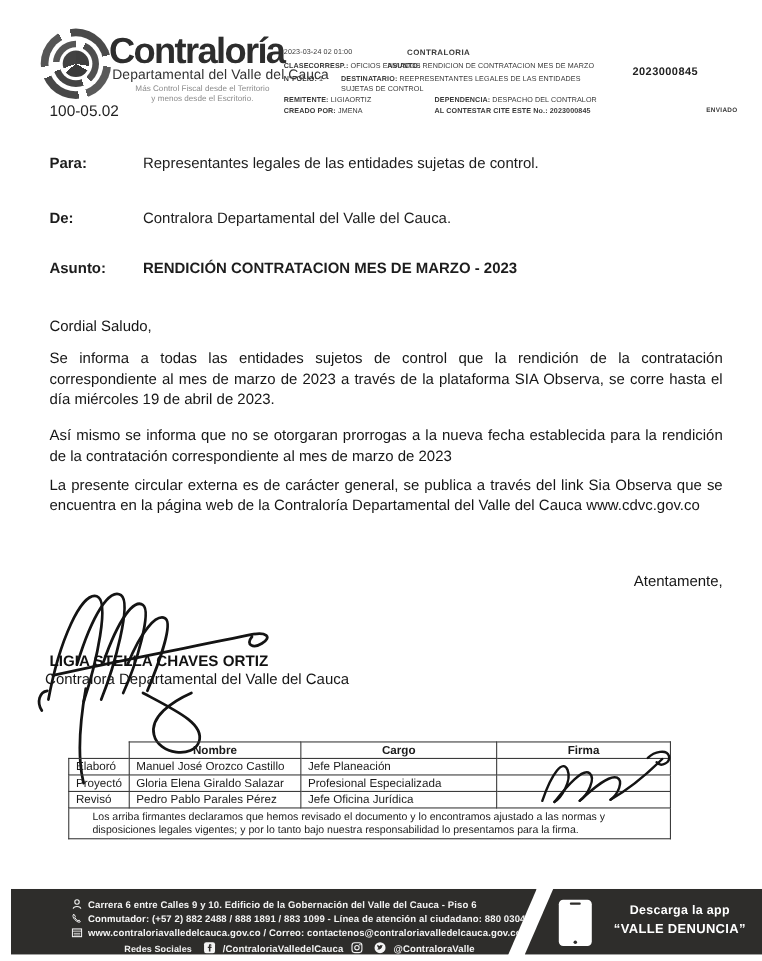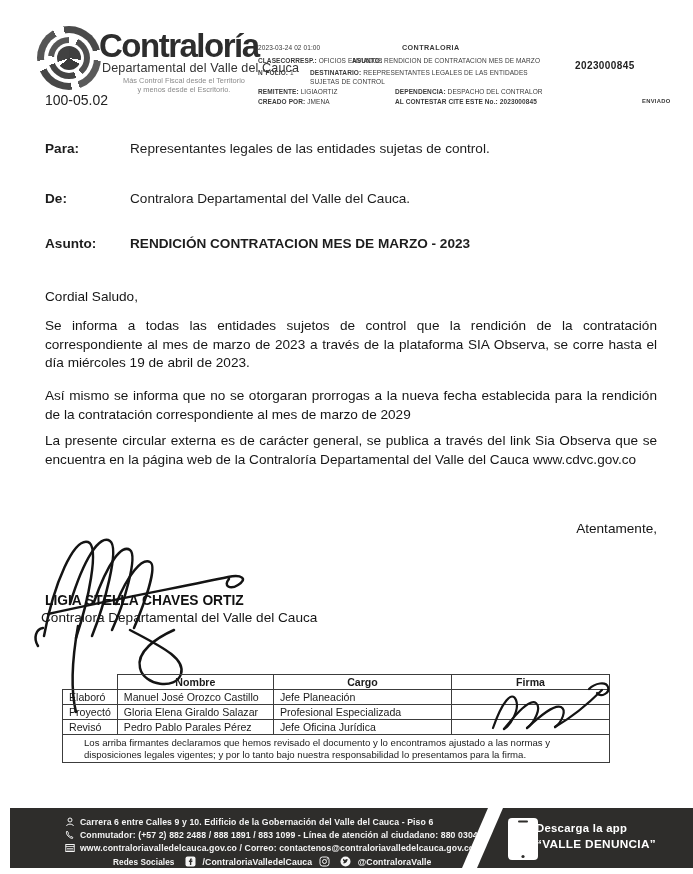--- a/index.html
+++ b/index.html
@@ -21,21 +21,21 @@
 
   .brand { position:absolute; left:99px; top:27px; font-weight:bold; font-size:33px; letter-spacing:-1.5px; color:#2d2d2d; }
   .brand-sub { position:absolute; left:102px; top:61px; font-size:12.6px; color:#333; letter-spacing:0.1px; }
   .tagline { position:absolute; left:108px; top:77px; width:152px; text-align:center; font-size:7.4px; line-height:8.5px; color:#8b8b8b; }
   .ref-number { position:absolute; left:45px; top:92px; font-size:14px; color:#222; }
 
   
   .stamp { position:absolute; left:258px; top:41px; width:435px; height:78px; color:#3a3a3a; }
   .s-line { position:absolute; font-size:6.5px; white-space:nowrap; letter-spacing:0.1px; }
   .s-lab { font-weight:bold; }
-  .s-entity { left:112px; top:2px; font-size:7.2px; font-weight:bold; letter-spacing:0.4px;margin-left:32px; }
+  .s-entity { left:112px; top:2px; font-size:7.2px; font-weight:bold; letter-spacing:0.4px; }
   .s-datetime { left:0; top:3px; }
   .s-clase { left:0; top:16px; }
   .s-asunto { left:94px; top:16px; }
   .s-radicado { left:317px; top:19px; font-size:10px; font-weight:bold; letter-spacing:0.4px; color:#222; }
   .s-folio { left:0; top:28px; }
   .s-dest { left:52px; top:28px; width:228px; white-space:normal; line-height:8.5px; }
   .s-remit { left:0; top:47px; }
   .s-depend { left:137px; top:47px; }
   .s-creado { left:0; top:57px; }
   .s-cite { left:137px; top:57px; }
@@ -84,21 +84,21 @@
     clip-path:polygon(26px 0,100% 0,100% 100%,0 100%); color:#ffffff; }
   .f-line { position:absolute; left:55px; font-size:8.7px; font-weight:bold; letter-spacing:0.1px; white-space:nowrap; }
   .f-line .f-ic { display:inline-block; vertical-align:-2px; margin-right:5px; }
   .fl1 { top:9px; }
   .fl2 { top:22px; }
   .fl3 { top:35px; }
   .fl4 { top:48px; left:103px; }
   .fl4 .f-ic { margin:0 4px; }
   .soc-label { font-size:8.2px; margin-right:4px; }
   .app-phone { position:absolute; left:30px; top:9px; }
-  .app-text { position:absolute; left:59px; top:14px; width:138px; font-weight:bold; }
+  .app-text { position:absolute; left:72px; top:14px; width:138px; text-align:center; font-weight:bold; }
   .app-l1 { font-size:11.3px; letter-spacing:0.3px; }
   .app-l2 { font-size:11.8px; letter-spacing:0.3px; margin-top:3px; }
 </style>
 </head>
 <body>
 
 <div id="page">
 
   <div class="logo-icon">
     <div class="ring-outer"></div>
@@ -138,21 +138,21 @@
     <span class="lab">De:</span>
     <span class="val">Contralora Departamental del Valle del Cauca.</span>
   </div>
   <div class="field f-asunto">
     <span class="lab">Asunto:</span>
     <span class="val">RENDICIÓN CONTRATACION MES DE MARZO - 2023</span>
   </div>
 
   <div class="body-text saludo">Cordial Saludo,</div>
   <div class="body-text p1">Se informa a todas las entidades sujetos de control que la rendición de la contratación correspondiente al mes de marzo de 2023 a través de la plataforma SIA Observa, se corre hasta el día miércoles 19 de abril de 2023.</div>
-  <div class="body-text p2">Así mismo se informa que no se otorgaran prorrogas a la nueva fecha establecida para la rendición de la contratación correspondiente al mes de marzo de 2029</div>
+  <div class="body-text p2">Así mismo se informa que no se otorgaran prorrogas a la nueva fecha establecida para la rendición de la contratación correspondiente al mes de marzo de 2023</div>
   <div class="body-text p3">La presente circular externa es de carácter general, se publica a través del link Sia Observa que se encuentra en la página web de la Contraloría Departamental del Valle del Cauca www.cdvc.gov.co</div>
   <div class="body-text cierre">Atentamente,</div>
 
   <svg class="sig-main" viewBox="0 0 280 200">
     <path d="M8,130 C3,122 6,113 13,112"></path>
     <path d="M14,120 C24,66 44,22 58,26 C70,30 58,86 46,122"></path>
     <path d="M40,88 C54,42 70,18 80,25 C90,32 74,90 62,120"></path>
     <path d="M64,86 C78,46 92,28 100,34 C108,40 94,88 82,114"></path>
     <path d="M86,88 C98,58 112,42 120,46 C128,50 114,88 104,112"></path>
     <path d="M18,98 C80,84 156,70 198,61 C212,58 218,63 208,69 C200,74 193,70 199,63"></path>

